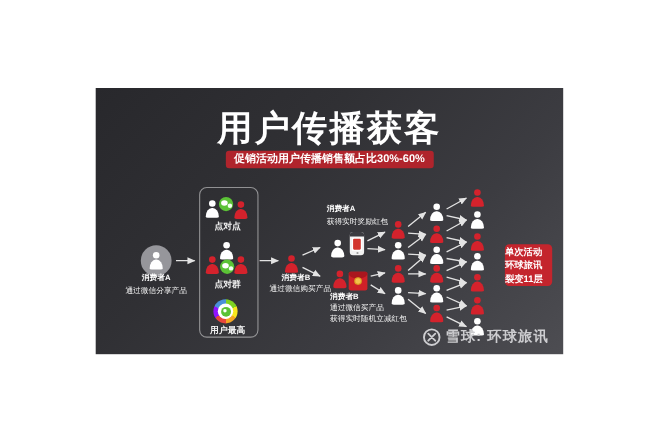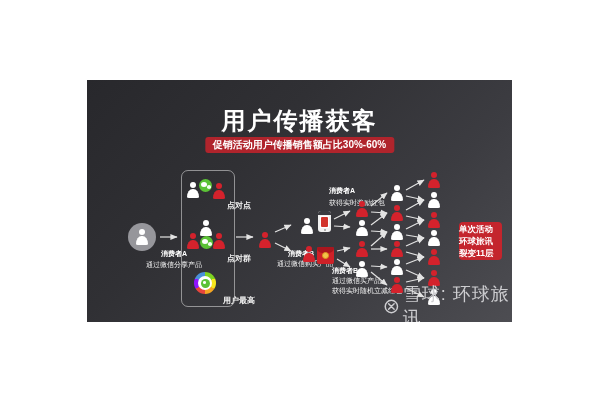--- a/index.html
+++ b/index.html
@@ -7,29 +7,29 @@
     width:600px;height:400px;background:#ffffff;position:relative;overflow:hidden;
     font-family:"Liberation Sans","DejaVu Sans",sans-serif;
     -webkit-font-smoothing:antialiased;
   }
   .slide{
     position:absolute;left:87px;top:80px;width:425px;height:242px;
     background:linear-gradient(135deg,#28282c 0%,#303034 35%,#3c3c41 68%,#4d4d52 100%);
     overflow:hidden;
   }
   .title{
-    position:absolute;top:25px;left:0;right:0;text-align:center;
-    color:#ffffff;font-size:24px;font-weight:bold;letter-spacing:2px;
+    position:absolute;top:15px;left:0;right:0;text-align:center;
+    color:#ffffff;font-size:32px;font-weight:bold;letter-spacing:2px;
   }
   .banner{
     position:absolute;top:57px;left:50%;transform:translateX(-50%);
     background:#b0242c;color:#ffffff;font-size:10px;font-weight:bold;
     line-height:16px;height:16px;padding:0 8px;border-radius:3px;white-space:nowrap;text-align:center;
   }
-  .lbl{position:absolute;color:#f2f2f2;white-space:nowrap;font-size:7px;line-height:9px;margin-left:32px;}
+  .lbl{position:absolute;color:#f2f2f2;white-space:nowrap;font-size:7px;line-height:9px;}
   .lbl.c{transform:translateX(-50%);}
   .lbl.b{font-weight:bold;color:#ffffff;}
   .lbl.ch{font-size:8px;font-weight:bold;}
 
   .avatar{position:absolute;left:41px;top:143px;width:28px;height:28px;border-radius:50%;background:#96969b;}
   .person{position:absolute;width:14px;height:16px;}
   .person::before{content:"";position:absolute;left:4px;top:0;width:6px;height:6px;border-radius:50%;background:currentColor;}
   .person::after{content:"";position:absolute;left:1px;top:7px;width:12px;height:9px;background:currentColor;
     border-radius:50% 50% 18% 18% / 95% 95% 12% 12%;}
   .person.white{color:#ffffff;}
@@ -57,21 +57,21 @@
   .envelope{position:absolute;left:230px;top:167px;width:17px;height:17px;background:#cf2128;border-radius:2px;}
   .envelope::before{content:"";position:absolute;left:0;top:0;width:17px;height:6px;background:#aa161e;
     border-radius:2px 2px 50% 50% / 2px 2px 100% 100%;}
   .envelope .coin{position:absolute;left:5px;top:5px;width:7px;height:7px;border-radius:50%;
     background:#f3c24a;border:1px solid #d99b1f;box-sizing:border-box;}
 
   .callout{position:absolute;left:372px;top:142px;width:43px;background:#c4252d;border-radius:4px;
     color:#ffffff;font-size:8.5px;font-weight:bold;text-align:left;line-height:12px;padding:1px 0;}
 
   .watermark{position:absolute;left:297px;top:217px;height:18px;display:flex;align-items:center;color:#c9c9cc;}
-  .watermark .wm-text{font-size:18px;letter-spacing:1px;margin-left:4px;font-weight:normal;color:#cdcdd0;}
+  .watermark .wm-text{font-size:13px;letter-spacing:1px;margin-left:4px;font-weight:bold;color:#cdcdd0;}
 
   svg.arrows{position:absolute;left:0;top:0;width:425px;height:242px;pointer-events:none;}
 </style>
 </head>
 <body>
 
 <div class="slide">
 
   <div class="title">用户传播获客</div>
   <div class="banner">促销活动用户传播销售额占比30%-60%</div>

